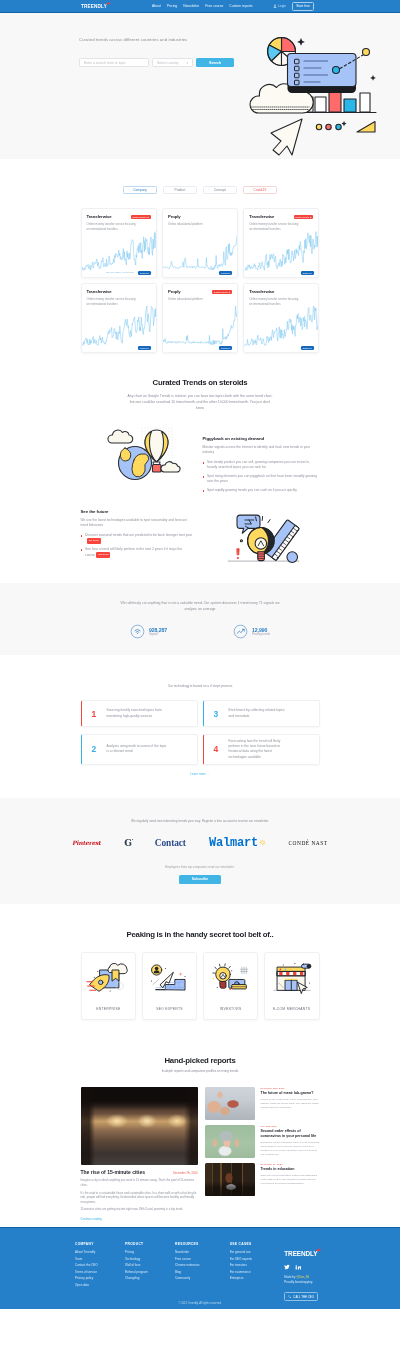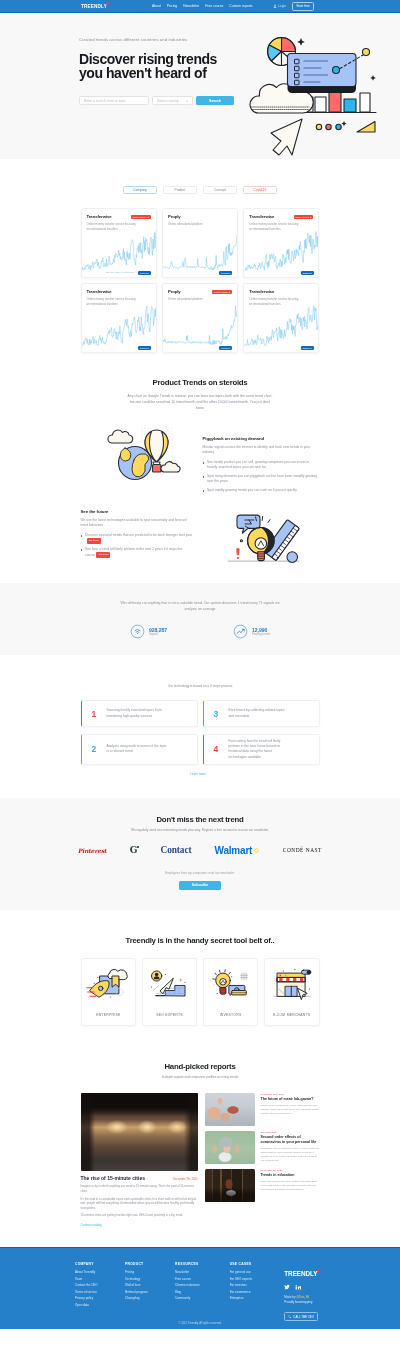--- a/index.html
+++ b/index.html
@@ -84,34 +84,34 @@
 
   
   .sec-news{background:#f9f8f8;margin-top:22px;padding:17px 0 20px}
   .news-p{text-align:center;font-size:3.1px;color:#898e97;margin-top:4px}
   .logos{display:flex;align-items:center;justify-content:center;gap:23px;margin-top:13px}
   .lg{display:flex;align-items:center}
     .lg-pin{font-family:"DejaVu Serif",serif;font-style:italic;font-weight:700;font-size:6px;color:#cb2027;letter-spacing:-.25px}
   .lg-g{font-family:"DejaVu Serif",serif;font-weight:700;font-size:9px;color:#2a3b4d;position:relative}
   .gdot{position:absolute;right:-1.4px;top:.6px;width:1.6px;height:1.6px;border-radius:50%;background:#2a3b4d}
     .lg-forbes{font-family:"Liberation Serif",serif;font-weight:700;font-size:9.4px;color:#2a4b8d;letter-spacing:-.1px}
-    .lg-wm{font-family:Liberation Sans, sans-serif;font-weight:700;font-size:10px;color:#0071ce;gap:.6px;letter-spacing:-.2px}
+    .lg-wm{font-family:Liberation Mono, monospace;font-weight:700;font-size:12px;color:#0071ce;gap:.6px;letter-spacing:-.2px}
   .lg-wm .spark{width:7px;height:7px}
     .lg-cn{font-family:"Liberation Serif",serif;font-size:5.4px;color:#111;letter-spacing:.5px}
   .news-p2{text-align:center;font-size:3px;color:#9aa0a8;font-style:italic;margin-top:15px}
   .sub-btn{display:block;width:42px;height:9px;margin:6px auto 0;background:#41b6e6;border-radius:1.5px;color:#fff;font-size:3.4px;font-weight:700;display:flex;align-items:center;justify-content:center}
 
   
   .sec-belt{padding-top:26px}
   .belt-grid{display:flex;gap:5.3px;width:239px;margin:13px auto 0}
   .belt-c{width:56.1px;height:68px;background:#fff;border:.7px solid #eef0f3;border-radius:2.5px;display:flex;flex-direction:column;align-items:center;justify-content:space-between;padding:9px 0 8px;box-shadow:0 1px 2px rgba(30,40,60,.04)}
   .belt-l{font-size:3.4px;color:#6b707a;letter-spacing:.25px}
 
   
-  .sec-rep{padding-top:36px;padding-bottom:20px}
+  .sec-rep{padding-top:36px;padding-bottom:6px}
   .rep-sub{text-align:center;font-size:3.1px;color:#898e97;margin-top:4px}
   .rep{display:flex;width:239px;margin:14px auto 0;gap:7px}
   .rep-main{width:117px}
   .rep-img{width:117px;height:78px;border-radius:1.5px;overflow:hidden;position:relative}
   .rep-head{display:flex;justify-content:space-between;align-items:baseline;margin-top:4px}
   .rep-t{font-size:5px;font-weight:700;color:#1c1f25}
   .rep-d{font-size:2.7px;color:#e8574c}
   .rep-b{font-size:2.8px;color:#8d929b;line-height:1.65;margin-top:3.5px}
   .rep-b p{margin-bottom:3px}
   .rep-more{font-size:2.8px;color:#41b6e6;margin-top:5px}
@@ -191,21 +191,20 @@
           </svg>
         <span>Login</span>
       </div>
       <div class="nav-btn">Start free</div>
     </div>
   </div>
 
   <div class="hero">
     <div class="hero-inner">
       <div class="hero-sub">Curated trends across different countries and industries</div>
-      <h1 class="hero-h1"><span>Discover rising trends</span><br><span>you haven't heard of</span></h1>
       <div class="hero-form">
         <div class="hero-input">Enter a search term or topic</div>
         <div class="hero-select">
             <span>Select country</span>
             <span class="carr">▾</span>
           </div>
         <div class="hero-btn">Search</div>
       </div>
     </div>
     <div class="hero-art">
@@ -359,21 +358,21 @@
             <path d="M0.0 78.4 L1.0 78.4 L2.0 78.4 L3.1 78.4 L4.1 78.4 L5.1 78.1 L6.1 74.4 L7.1 66.8 L8.2 78.4 L9.2 77.6 L10.2 78.4 L11.2 78.4 L12.2 76.1 L13.3 72.8 L14.3 70.1 L15.3 66.1 L16.3 65.6 L17.3 73.9 L18.4 78.4 L19.4 69.4 L20.4 68.0 L21.4 74.5 L22.4 74.2 L23.5 67.8 L24.5 77.6 L25.5 76.2 L26.5 64.6 L27.5 58.4 L28.6 66.6 L29.6 65.9 L30.6 68.0 L31.6 68.6 L32.6 67.9 L33.7 63.6 L34.7 71.2 L35.7 76.1 L36.7 71.2 L37.7 67.6 L38.8 65.6 L39.8 72.9 L40.8 78.4 L41.8 78.4 L42.8 78.4 L43.9 78.4 L44.9 71.3 L45.9 60.4 L46.9 66.2 L47.9 68.7 L49.0 73.3 L50.0 62.2 L51.0 70.2 L52.0 68.1 L53.0 63.7 L54.1 61.1 L55.1 68.5 L56.1 51.3 L57.1 47.5 L58.1 56.0 L59.2 63.2 L60.2 52.1 L61.2 53.9 L62.2 49.6 L63.2 49.9 L64.3 48.6 L65.3 43.5 L66.3 63.9 L67.3 70.3 L68.3 56.4 L69.4 54.5 L70.4 41.5 L71.4 59.7 L72.4 64.3 L73.4 46.8 L74.5 63.9 L75.5 48.0 L76.5 58.1 L77.5 56.4 L78.6 65.5 L79.6 61.6 L80.6 46.9 L81.6 61.0 L82.6 60.7 L83.7 52.1 L84.7 49.3 L85.7 43.7 L86.7 30.3 L87.7 47.3 L88.8 46.6 L89.8 33.0 L90.8 25.3 L91.8 27.3 L92.8 33.0 L93.9 27.2 L94.9 48.6 L95.9 37.1 L96.9 56.2 L97.9 40.1 L99.0 47.6 L100.0 40.1 L101.0 48.3 L102.0 60.7 L103.0 39.0 L104.1 38.8 L105.1 25.4 L106.1 18.5 L107.1 25.9 L108.1 14.9 L109.2 33.1 L110.2 32.6 L111.2 25.7 L112.2 21.7 L113.2 40.2 L114.3 24.8 L115.3 38.3 L116.3 47.0 L117.3 43.6 L118.3 23.5 L119.4 30.4 L120.4 20.8 L121.4 41.9 L122.4 27.0 L123.4 30.2 L124.5 31.3 L125.5 46.5 L126.5 43.5 L127.5 16.0 L128.5 5.3 L129.6 3.2 L130.6 25.1 L131.6 29.0 L132.6 20.1 L133.6 18.2 L134.7 28.9 L135.7 32.4 L136.7 28.5 L137.7 13.2 L138.7 0.0 L139.8 0.0 L140.8 27.3 L141.8 3.9 L142.8 9.8 L143.8 4.4 L144.9 31.6 L145.9 48.0 L146.9 42.0 L147.9 42.4 L148.9 8.4 L150.0 13.6 L151.0 0.7 L152.0 26.6 " fill="none" stroke="#6cc0ef" stroke-width="0.9"></path>
           </svg>
           <div class="card-f">
             <div class="card-btn">Discover</div>
           </div>
         </div>
       </div>
   </div>
 
   <div class="sec-gt">
-    <h2 class="h2">Product Trends on steroids</h2>
+    <h2 class="h2">Curated Trends on steroids</h2>
     <div class="gt-p">Any chart on Google Trends is relative: you can have two topics both with the same trend chart, but one could be searched 10 times/month, and the other 10,000 times/month. You just don't know</div>
 
     <div class="feat">
       <div class="feat-art">
         <svg viewBox="0 0 152 112" width="76" height="56">
           <g stroke="#2b2f36" stroke-width="2.2" stroke-linejoin="round" stroke-linecap="round">
 
             <g fill="#c2c5cb" stroke="none">
               <g id="dg">
                   <circle cx="74" cy="4" r="0.8"></circle>
@@ -677,21 +676,20 @@
       </div>
       <div class="how-c">
         <div class="how-n">4</div>
         <div class="how-t">Forecasting how the trend will likely perform in the near future based on historical data using the latest technologies available</div>
       </div>
     </div>
     <div class="how-link">Learn more  →</div>
   </div>
 
   <div class="sec-news">
-    <h2 class="h2">Don't miss the next trend</h2>
     <div class="news-p">We regularly send new interesting trends your way. Register a free account to receive our newsletter.</div>
     <div class="logos">
       <div class="lg lg-pin">Pinterest</div>
       <div class="lg lg-g">
           <span>G</span>
           <i class="gdot"></i>
         </div>
       <div class="lg lg-forbes">Contact</div>
       <div class="lg lg-wm">
           <span>Walmart</span>
@@ -708,21 +706,21 @@
             </g>
           </svg>
         </div>
       <div class="lg lg-cn">CONDÉ NAST</div>
     </div>
     <div class="news-p2">Employees from top companies read our newsletter.</div>
     <div class="sub-btn">Subscribe</div>
   </div>
 
   <div class="sec-belt">
-    <h2 class="h2">Treendly is in the handy secret tool belt of..</h2>
+    <h2 class="h2">Peaking is in the handy secret tool belt of..</h2>
     <div class="belt-grid">
 
       <div class="belt-c">
         <div class="belt-art">
           <svg viewBox="0 0 120 88" width="44" height="32">
             <g stroke="#22252a" stroke-width="2.6" stroke-linejoin="round" stroke-linecap="round">
               <path d="M64 14 a13 13 0 0 1 23 -5 a15 15 0 0 1 25 10 a9 9 0 0 1 -8 13 H72 a10 10 0 0 1 -8 -18 Z" fill="#faf7ec"></path>
               <path d="M38 22 h20 l6 7 h26 v42 H38 Z" fill="#a6c3f7"></path>
               <path d="M72 22 h18 v30 l-9 -7 l-9 7 Z" fill="#ffd95e"></path>
               <g stroke="#8fb2ef" stroke-width="2">

